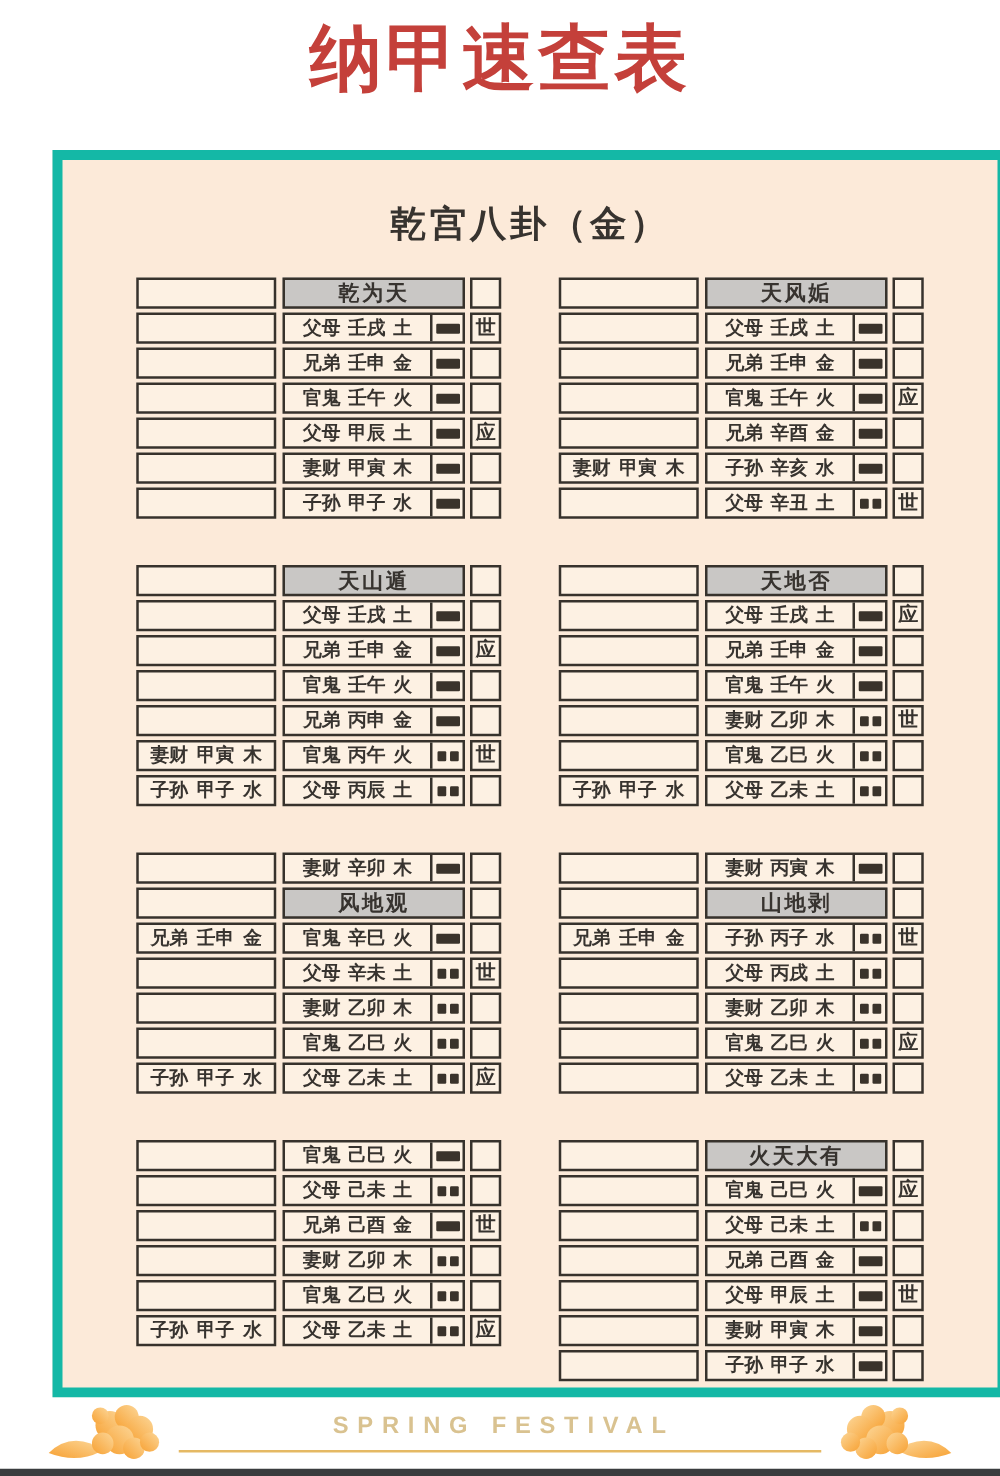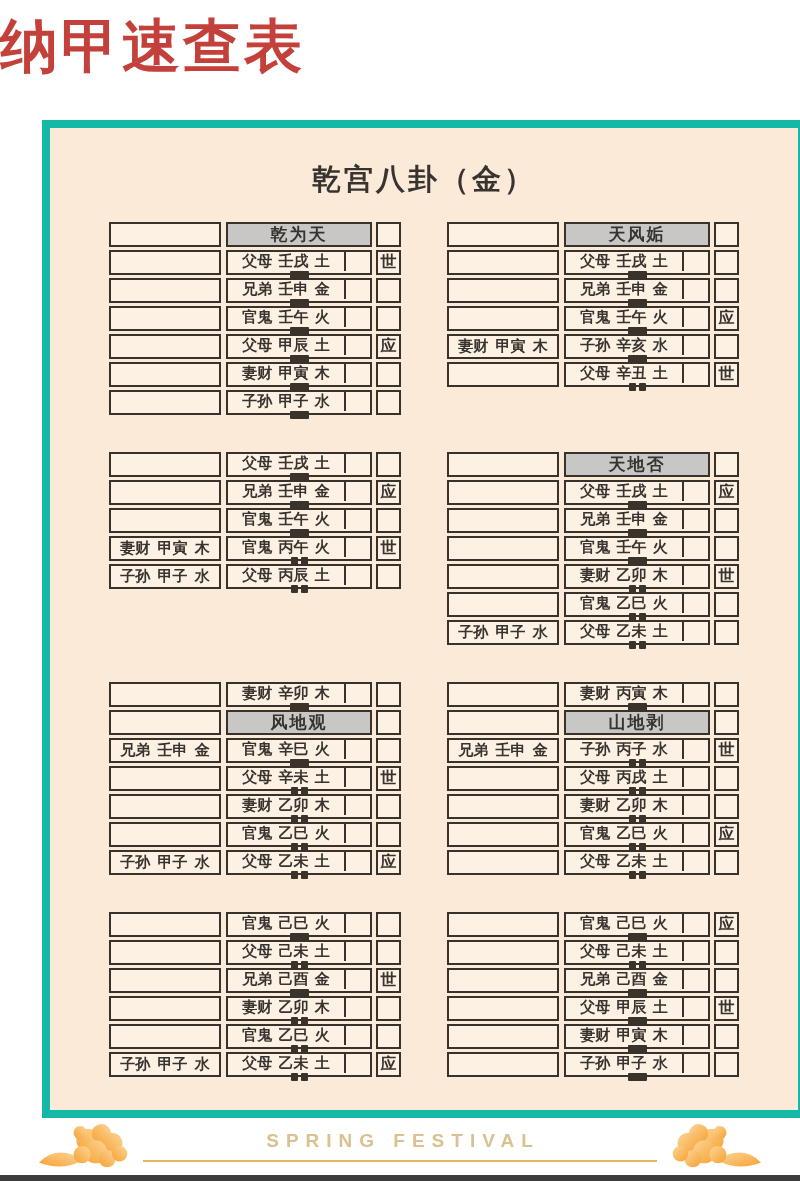--- a/index.html
+++ b/index.html
@@ -2,21 +2,21 @@
 <html><head>
 <meta charset="utf-8">
 <style>
   html,body{margin:0;padding:0;}
   body{
     width:800px;height:1181px;position:relative;background:#ffffff;
     font-family:"Liberation Sans","DejaVu Sans",sans-serif;
     color:#37332f;overflow:hidden;
   }
   .title{
-    position:absolute;top:8px;left:0;width:800px;
+    position:absolute;top:8px;left:0;width:800px;text-align:center;
     font-size:58px;font-weight:bold;color:#c4403a;letter-spacing:3px;
   }
   .panel{
     position:absolute;top:120px;left:42px;width:764px;height:998px;
     background:#fcead9;border:8px solid #14b8a6;box-sizing:border-box;
   }
   .subtitle{
     margin-top:32px;text-align:center;font-size:29px;font-weight:bold;
     color:#37332f;letter-spacing:3px;
   }
@@ -25,21 +25,21 @@
     justify-content:center;margin-top:22px;
   }
   .qtable{display:flex;flex-direction:column;gap:3px;}
   .strip{display:flex;height:25px;}
   .cell{
     border:2px solid #37322c;background:#fdf1e3;box-sizing:border-box;
     display:flex;align-items:center;justify-content:center;
   }
   .fu{width:112px;margin-right:5px;font-size:15px;font-weight:bold;white-space:nowrap;word-spacing:3px;}
   .head{width:146px;background:#c9c7c5;font-size:17px;font-weight:bold;letter-spacing:2px;}
-  .mainbox{width:146px;padding:0;align-items:stretch;justify-content:flex-start;flex-direction:column;}
+  .mainbox{width:146px;padding:0;align-items:stretch;justify-content:flex-start;}
   .textcell{
     width:118px;border-right:2px solid #37322c;box-sizing:border-box;
     display:flex;align-items:center;justify-content:center;
     font-size:15px;font-weight:bold;white-space:nowrap;word-spacing:2px;
   }
   .yaocell{flex:1;display:flex;align-items:center;justify-content:center;gap:3px;}
   .mark{width:25px;margin-left:4px;font-size:16px;font-weight:bold;}
   .yang{width:19px;height:8px;background:#3a332b;border-radius:1px;}
   .yin{width:7px;height:8px;background:#3a332b;border-radius:1px;}
   .footer{position:absolute;top:1118px;left:0;width:800px;height:63px;background:#ffffff;}
@@ -168,20 +168,30 @@
     <div class="cell fu"></div>
     <div class="cell mainbox">
       <div class="textcell">官鬼 壬午 火</div>
       <div class="yaocell">
               <div class="yang"></div>
             </div>
     </div>
     <div class="cell mark">应</div>
   </div>
 
+  <div class="strip">
+    <div class="cell fu"></div>
+    <div class="cell mainbox">
+      <div class="textcell">兄弟 辛酉 金</div>
+      <div class="yaocell">
+              <div class="yang"></div>
+            </div>
+    </div>
+    <div class="cell mark"></div>
+  </div>
 
   <div class="strip">
     <div class="cell fu">妻财 甲寅 木</div>
     <div class="cell mainbox">
       <div class="textcell">子孙 辛亥 水</div>
       <div class="yaocell">
               <div class="yang"></div>
             </div>
     </div>
     <div class="cell mark"></div>
@@ -194,20 +204,25 @@
       <div class="yaocell">
               <div class="yin"></div>
               <div class="yin"></div>
             </div>
     </div>
     <div class="cell mark">世</div>
   </div>
 </div>
 
   <div class="qtable">
+    <div class="strip">
+      <div class="cell fu"></div>
+      <div class="cell head">天山遁</div>
+      <div class="cell mark"></div>
+    </div>
 
   <div class="strip">
     <div class="cell fu"></div>
     <div class="cell mainbox">
       <div class="textcell">父母 壬戌 土</div>
       <div class="yaocell">
               <div class="yang"></div>
             </div>
     </div>
     <div class="cell mark"></div>
@@ -228,20 +243,30 @@
     <div class="cell fu"></div>
     <div class="cell mainbox">
       <div class="textcell">官鬼 壬午 火</div>
       <div class="yaocell">
               <div class="yang"></div>
             </div>
     </div>
     <div class="cell mark"></div>
   </div>
 
+  <div class="strip">
+    <div class="cell fu"></div>
+    <div class="cell mainbox">
+      <div class="textcell">兄弟 丙申 金</div>
+      <div class="yaocell">
+              <div class="yang"></div>
+            </div>
+    </div>
+    <div class="cell mark"></div>
+  </div>
 
   <div class="strip">
     <div class="cell fu">妻财 甲寅 木</div>
     <div class="cell mainbox">
       <div class="textcell">官鬼 丙午 火</div>
       <div class="yaocell">
               <div class="yin"></div>
               <div class="yin"></div>
             </div>
     </div>
@@ -562,20 +587,25 @@
       <div class="yaocell">
               <div class="yin"></div>
               <div class="yin"></div>
             </div>
     </div>
     <div class="cell mark">应</div>
   </div>
 </div>
 
   <div class="qtable">
+    <div class="strip">
+      <div class="cell fu"></div>
+      <div class="cell head">火天大有</div>
+      <div class="cell mark"></div>
+    </div>
 
   <div class="strip">
     <div class="cell fu"></div>
     <div class="cell mainbox">
       <div class="textcell">官鬼 己巳 火</div>
       <div class="yaocell">
               <div class="yang"></div>
             </div>
     </div>
     <div class="cell mark">应</div>

